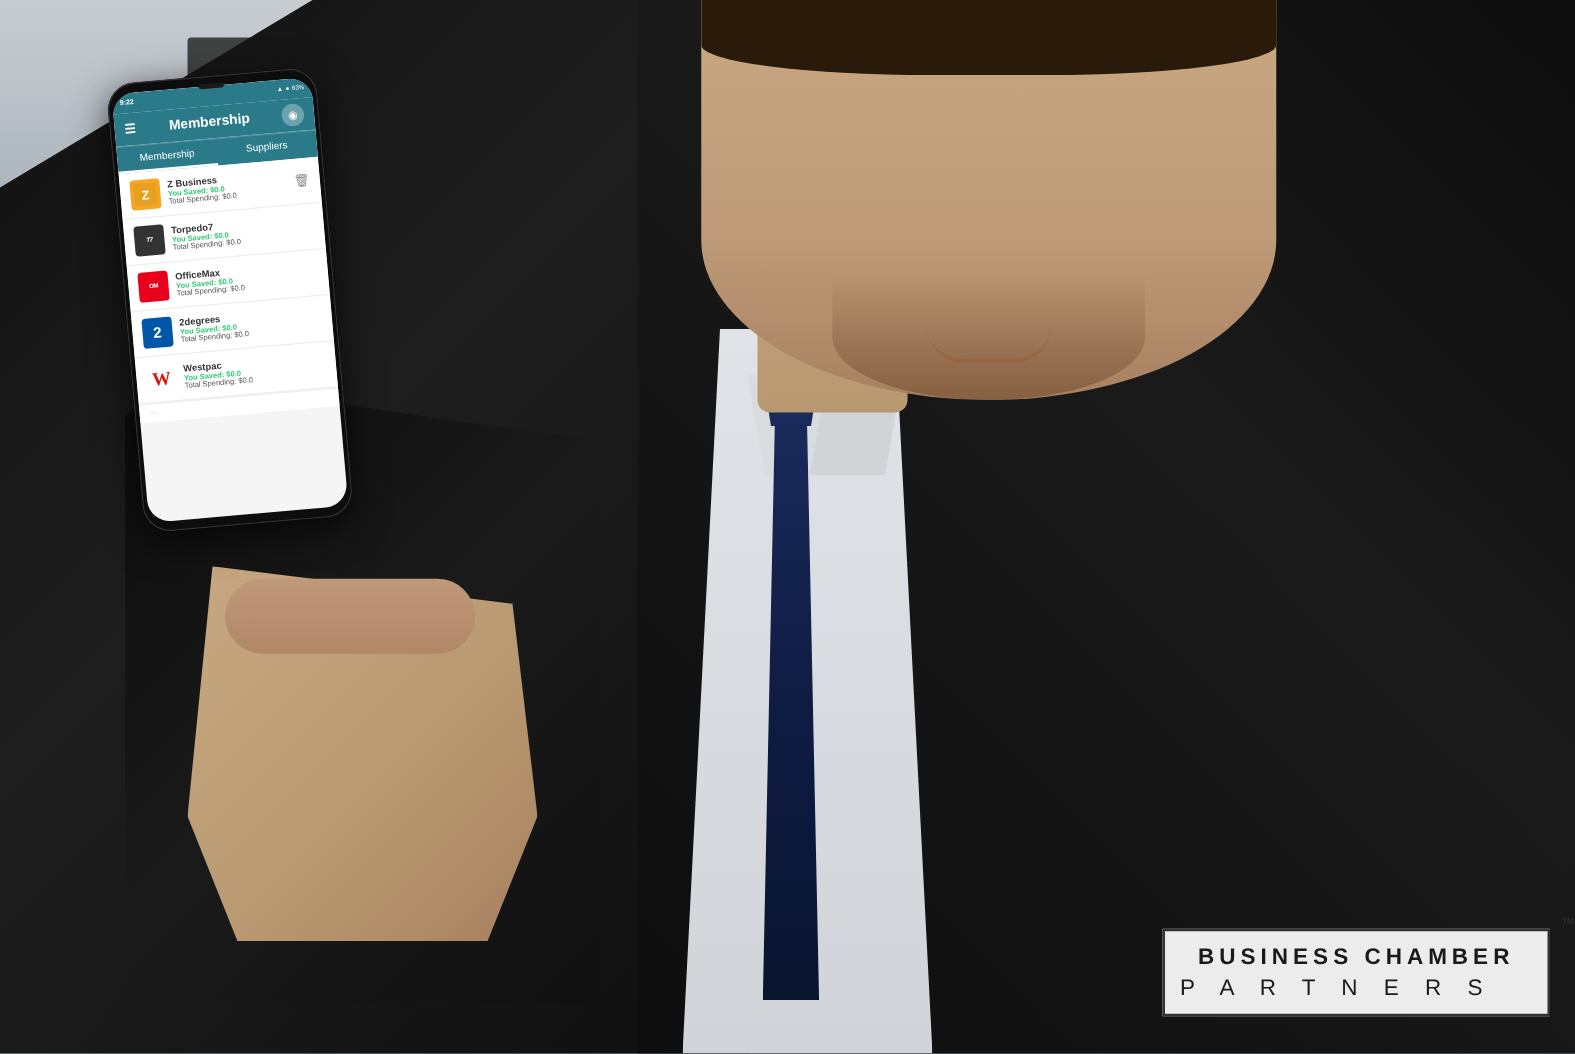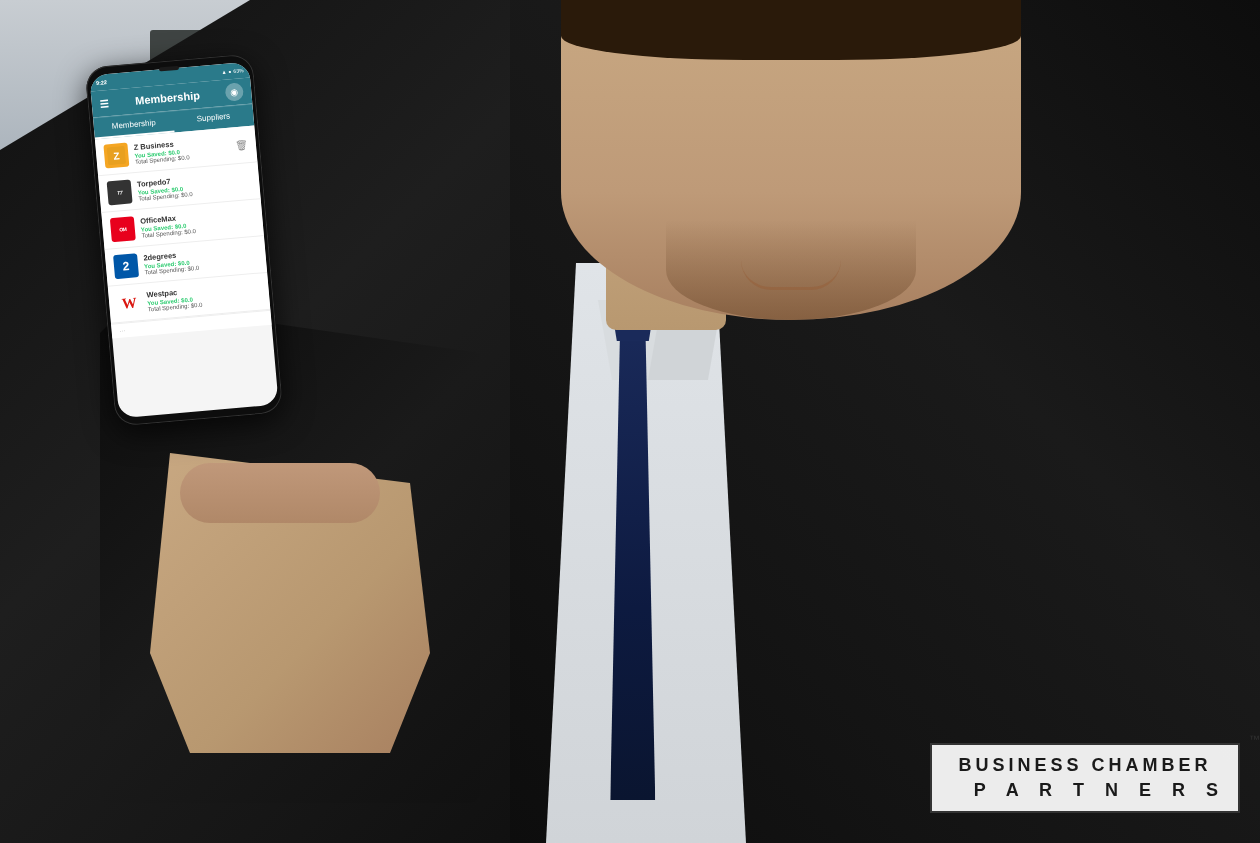--- a/index.html
+++ b/index.html
@@ -231,24 +231,24 @@
       font-size: 18px;
       font-weight: 700;
       letter-spacing: 4px;
       color: #1a1a1a;
       text-align: center;
       margin-bottom: 4px;
     }
 
     .bcp-bottom {
       font-size: 18px;
-      font-weight: 700;
+      font-weight: 400;
       letter-spacing: 8px;
       color: #1a1a1a;
-      text-align: right;
+      text-align: left;
     }
 
     .bcp-tm {
       position: absolute;
       top: -10px;
       right: -20px;
       font-size: 11px;
       color: #333;
       font-style: normal;
     }

